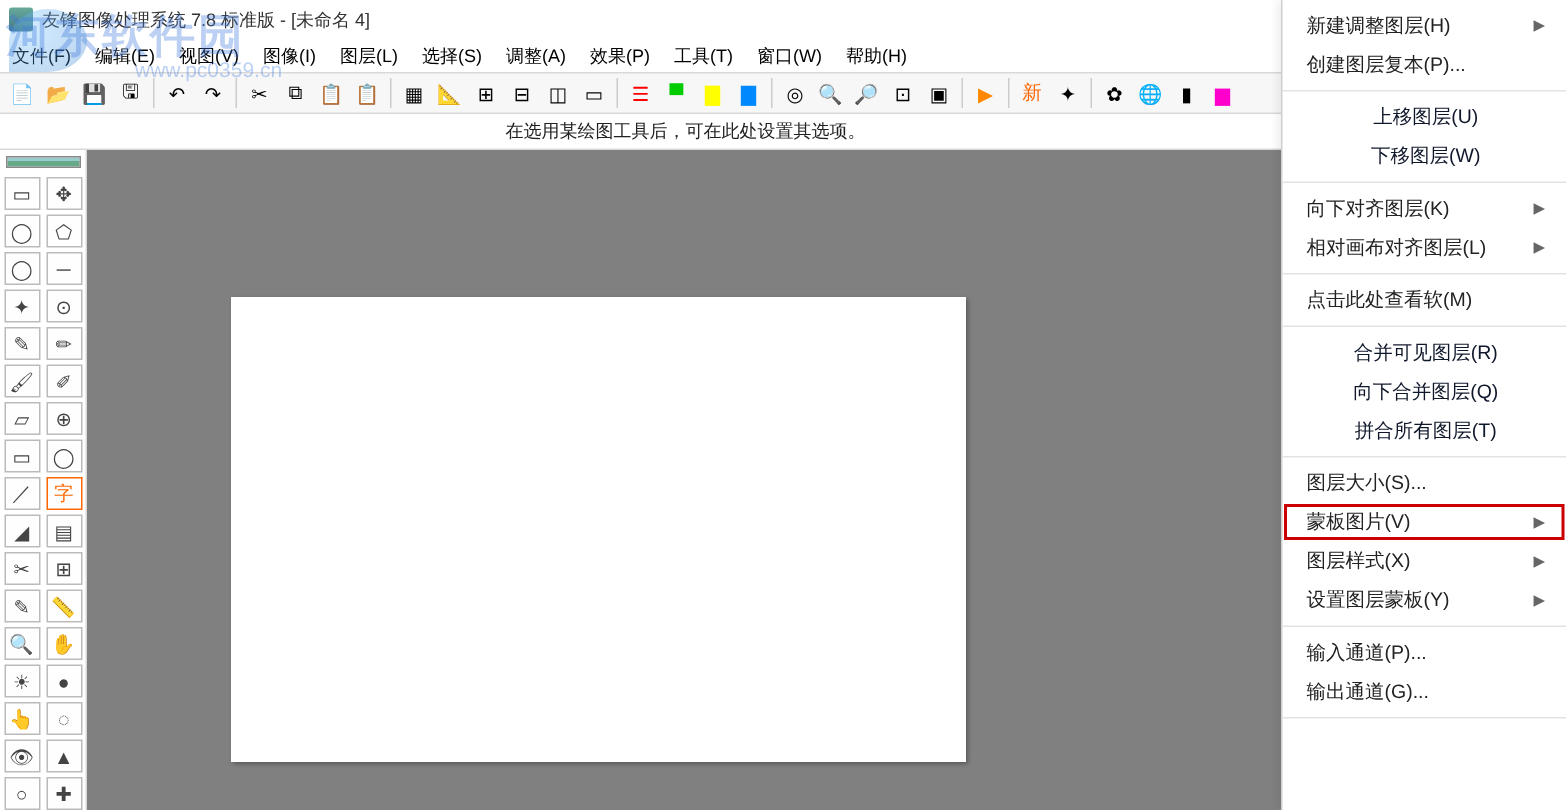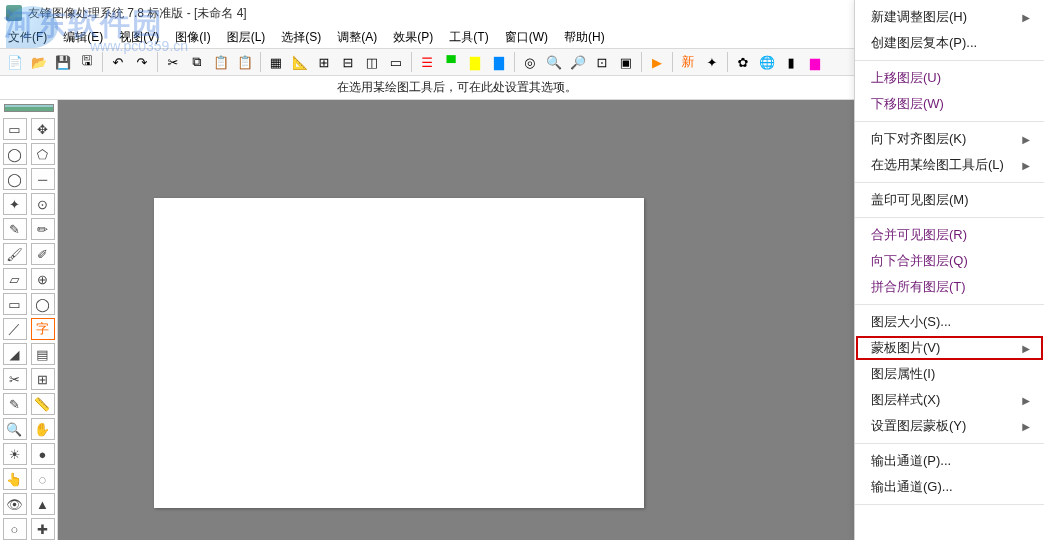--- a/index.html
+++ b/index.html
@@ -68,21 +68,21 @@
 .layerentry{ height:22px; background:#cfe6ff; display:flex; align-items:center; gap:6px; padding:0 4px;}
 .layerentry .eye{ width:16px; height:16px; border-radius:50%; background: radial-gradient(circle,#37c 35%,#fff 36% 60%,#49a 61%); border:1px solid #58a;}
 .layerentry .lth{ width:22px; height:16px; background:#fff; border:1px solid #888;}
 .layerentry .nm { color:#cfe6ff;}
 
 .bottomthumb { margin-top:auto; height:42px; border-top:2px solid #c00; background:linear-gradient(#8bb,#6a9);}
 
 
 .ctxmenu { position: absolute; right: 0; top: 0; width: 190px; bottom: 0; background: #fff; border-left: 1px solid #d0d0d0; box-shadow: -2px 0 6px rgba(0,0,0,.08); z-index: 100; padding: 4px 0; }
 .ctxmenu .mi { height: 26px; display: flex; align-items: center; padding: 0 14px 0 16px; font-size: 13px; color: #222; position: relative; }
-.ctxmenu .mi.disabled { color: #701a75; }
+.ctxmenu .mi.disabled { color: #0f172a; justify-content: center; }
 .ctxmenu .mi .arr { margin-left: auto; font-size: 10px; color: #666; }
 .ctxmenu hr { border: none; border-top: 1px solid #e3e3e3; margin: 4px 0; }
 .ctxmenu .mi.hl { outline: 2px solid #c00; outline-offset: -3px; }
 </style>
 </head>
 <body>
 
 <div class="wm-logo"></div>
 <div class="watermark">河东软件园</div>
 <div class="wm-sub">www.pc0359.cn</div>
@@ -332,57 +332,54 @@
     </div>
     <div class="mi disabled">
       <span>下移图层(W)</span>
     </div>
     <hr>
     <div class="mi">
       <span>向下对齐图层(K)</span>
       <span class="arr">▶</span>
     </div>
     <div class="mi">
-      <span>在选用某绘图工具后(L)</span>
-      <span class="arr">▶</span>
-    </div>
-    <hr>
-    <div class="mi">
-      <span>盖印可见图层(M)</span>
+      <span>相对画布对齐图层(L)</span>
+      <span class="arr">▶</span>
+    </div>
+    <hr>
+    <div class="mi">
+      <span>点击此处查看软(M)</span>
     </div>
     <hr>
     <div class="mi disabled">
       <span>合并可见图层(R)</span>
     </div>
     <div class="mi disabled">
       <span>向下合并图层(Q)</span>
     </div>
     <div class="mi disabled">
       <span>拼合所有图层(T)</span>
     </div>
     <hr>
     <div class="mi">
       <span>图层大小(S)...</span>
     </div>
     <div class="mi hl">
       <span>蒙板图片(V)</span>
       <span class="arr">▶</span>
     </div>
     <div class="mi">
-      <span>图层属性(I)</span>
-    </div>
-    <div class="mi">
       <span>图层样式(X)</span>
       <span class="arr">▶</span>
     </div>
     <div class="mi">
       <span>设置图层蒙板(Y)</span>
       <span class="arr">▶</span>
     </div>
     <hr>
     <div class="mi">
-      <span>输出通道(P)...</span>
+      <span>输入通道(P)...</span>
     </div>
     <div class="mi">
       <span>输出通道(G)...</span>
     </div>
     <hr>
   </div>
 
 </body></html>

